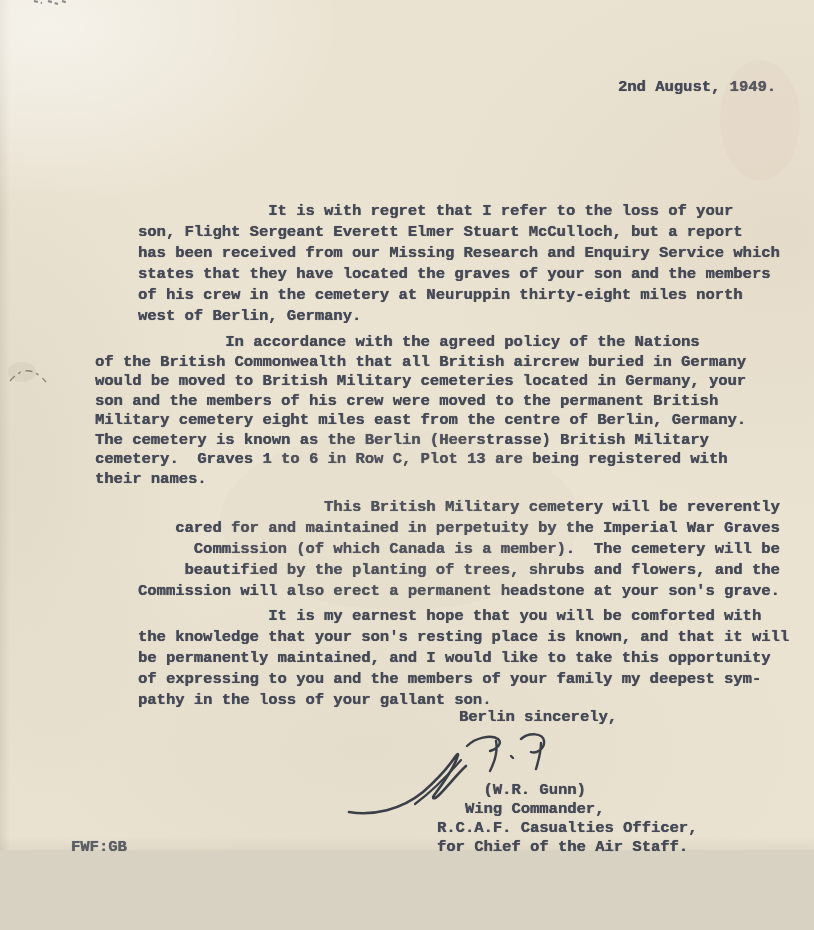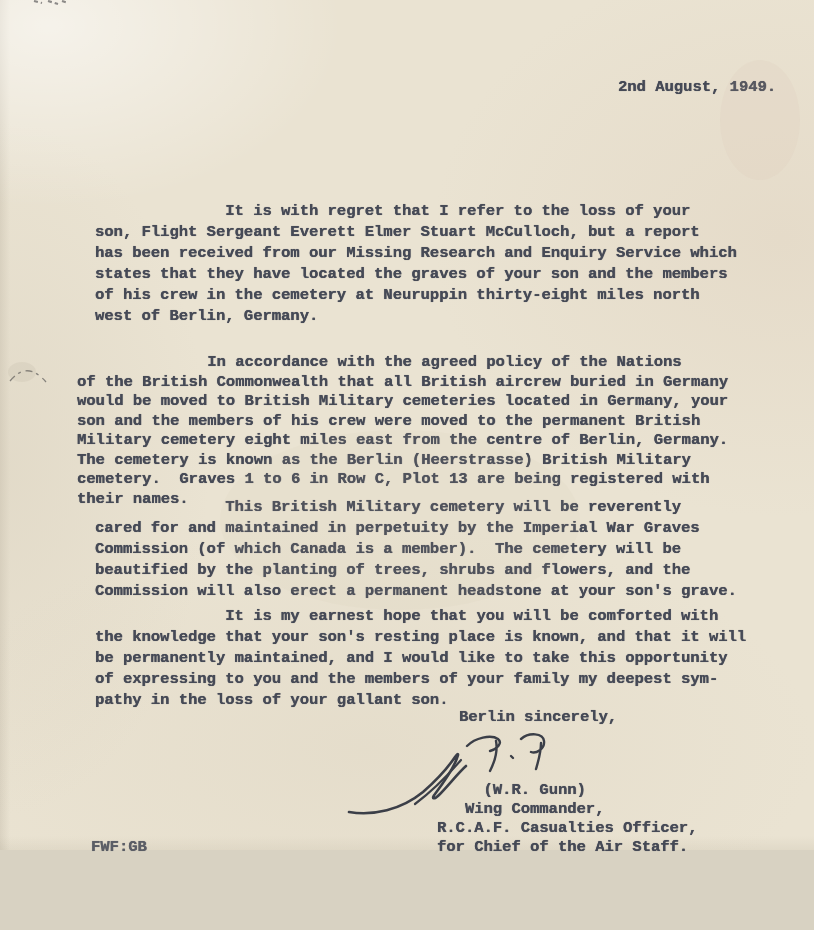--- a/index.html
+++ b/index.html
@@ -24,34 +24,34 @@
     position: absolute;
     font-family: "Liberation Mono", "DejaVu Sans Mono", monospace;
     font-weight: 700;
     font-size: 15.5px;
     color: #3a3f4d;
     white-space: pre-wrap;
     letter-spacing: 0px;
     text-shadow: 0 0 0.7px rgba(48,53,70,0.85), 0.4px 0.4px 0.6px rgba(48,53,70,0.45);
     opacity: 0.93;
   }
-  .lh21 { line-height: 21px; }
+  .lh21 { line-height: 21px; margin-left: 43px; }
   .lh195 { line-height: 19.5px; }
   .lh185 { line-height: 18.5px; }
   .lh19 { line-height: 19px; }
   .date-line   { top: 78px;  left: 618px; }
   .recipient   { top: 102px; left: 95px; }
   .salutation  { top: 174px; left: 95px; }
   .para1       { top: 201px; left: 95px; }
-  .para2       { top: 333px; left: 77px; margin-top: 20px; }
-  .para3       { top: 497px; left: 95px; }
+  .para2       { top: 333px; left: 95px; }
+  .para3       { top: 497px; left: 95px; text-align: right; }
   .para4       { top: 606px; left: 95px; }
   .closing     { top: 708px; left: 459px; }
   .sig-block   { top: 781px; left: 437px; }
-  .typist      { top: 838px; left: 91px;  opacity: 0.8; }
+  .typist      { top: 838px; left: 71px;  opacity: 0.8; }
   .sig-svg {
     position: absolute;
     top: 726px; left: 345px;
     width: 260px; height: 100px;
   }
   .mark-svg {
     position: absolute;
     top: 0; left: 0;
     width: 814px; height: 930px;
     pointer-events: none;

